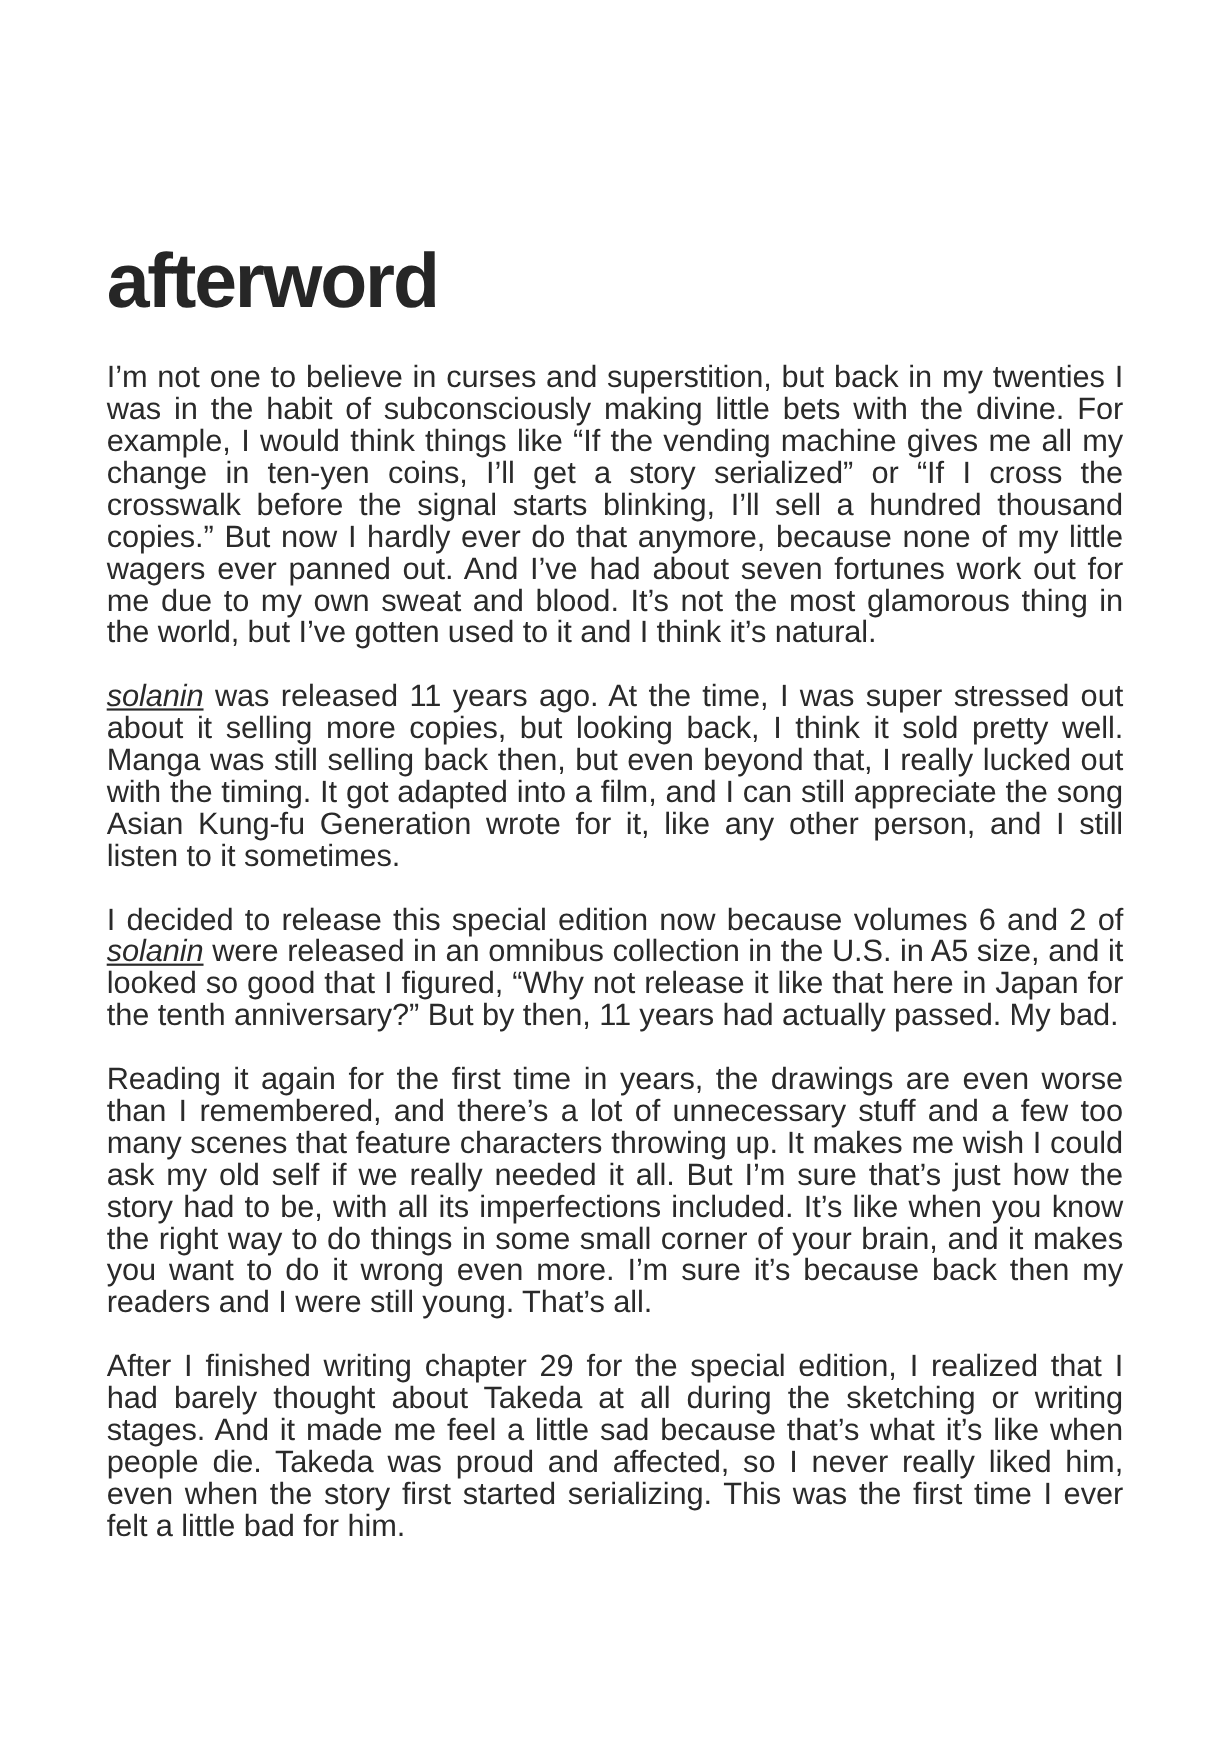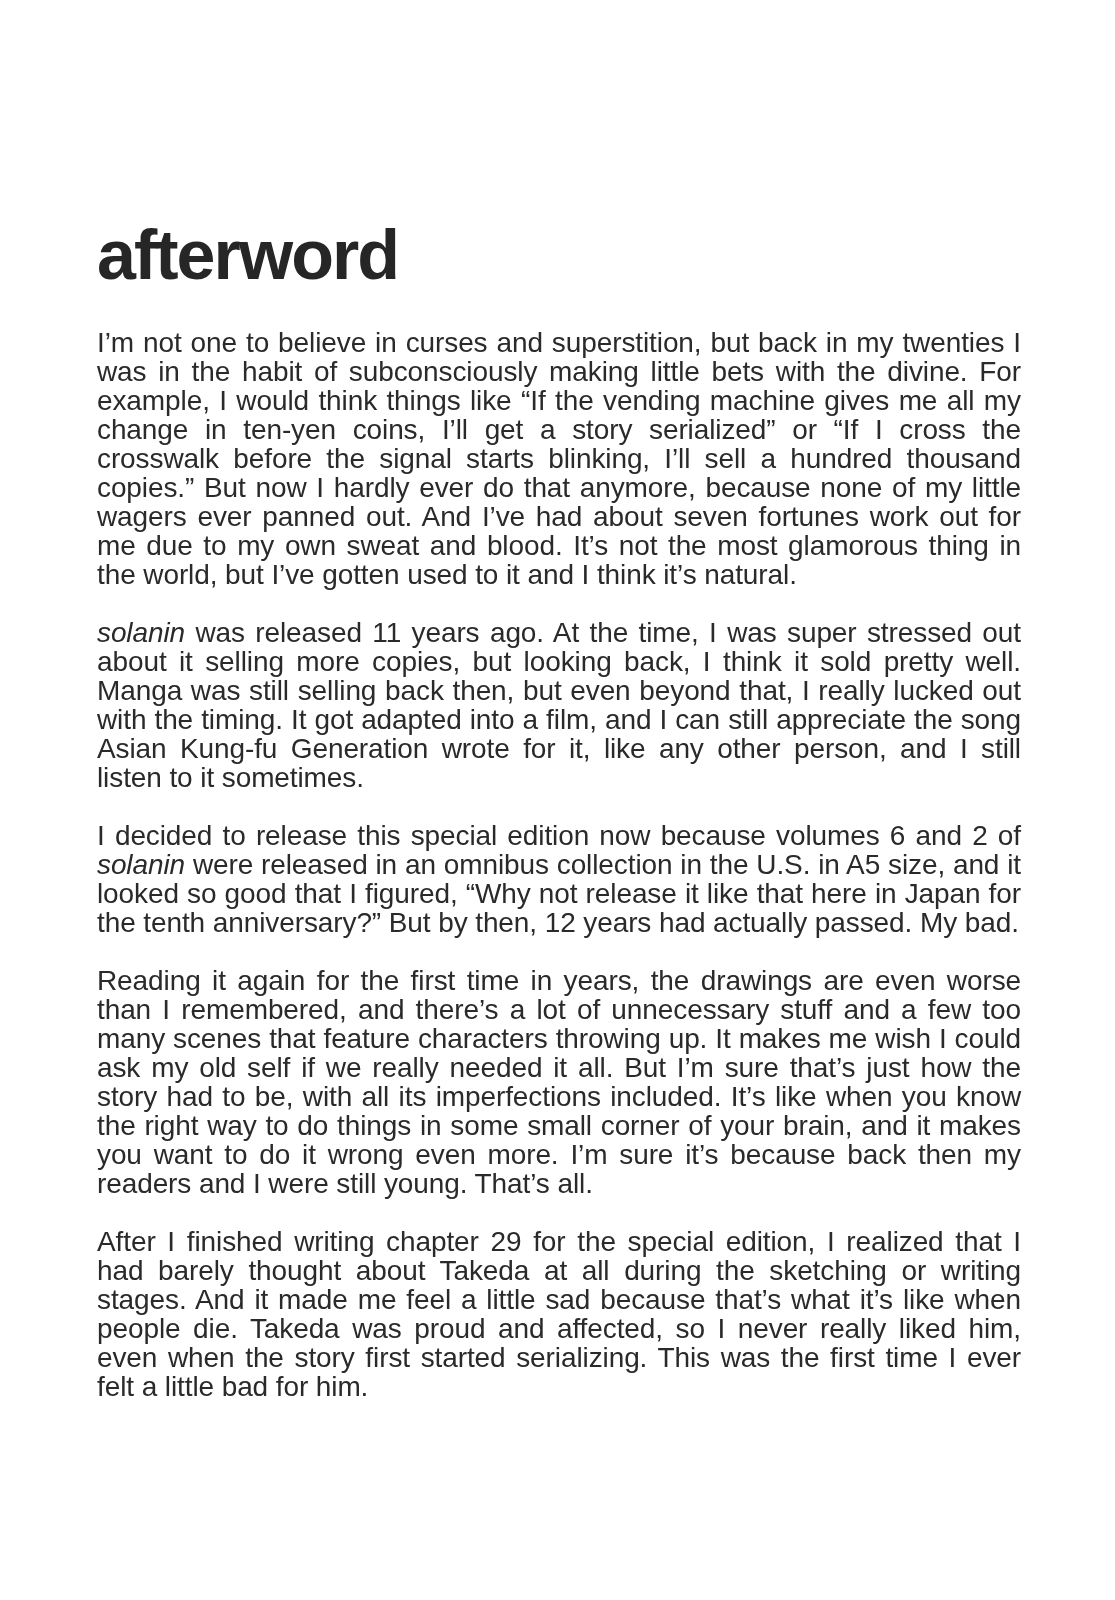--- a/index.html
+++ b/index.html
@@ -32,32 +32,33 @@
     line-height: 29px;
     letter-spacing: -0.1px;
     text-align: justify;
     margin: 0 0 29px 0;
   }
   .body-text p:last-child {
     margin-bottom: 14px;
   }
   .body-text em {
     font-style: italic;
+    text-decoration: underline;
   }
 </style>
 </head>
 <body>
 
 <div class="book-page">
   <h1 class="page-title">afterword</h1>
 
   <div class="body-text">
     <p><span>I’m not one to believe in curses and superstition, but back in my twenties I was in the habit of subconsciously making little bets with the divine. For example, I would think things like “If the vending machine gives me all my change in ten-yen coins, I’ll get a story serialized” or “If I cross the crosswalk before the signal starts blinking, I’ll sell a hundred thousand copies.” But now I hardly ever do that anymore, because none of my little wagers ever panned out. And I’ve had about seven fortunes work out for me due to my own sweat and blood. It’s not the most glamorous thing in the world, but I’ve gotten used to it and I think it’s natural.</span></p>
 
     <p><em>solanin</em><span> was released 11 years ago. At the time, I was super stressed out about it selling more copies, but looking back, I think it sold pretty well. Manga was still selling back then, but even beyond that, I really lucked out with the timing. It got adapted into a film, and I can still appreciate the song Asian Kung-fu Generation wrote for it, like any other person, and I still listen to it sometimes.</span></p>
 
-    <p><span>I decided to release this special edition now because volumes 6 and 2 of </span><em>solanin</em><span> were released in an omnibus collection in the U.S. in A5 size, and it looked so good that I figured, “Why not release it like that here in Japan for the tenth anniversary?” But by then, 12 years had actually passed. My bad.</span></p>
+    <p><span>I decided to release this special edition now because volumes 6 and 2 of </span><em>solanin</em><span> were released in an omnibus collection in the U.S. in A5 size, and it looked so good that I figured, “Why not release it like that here in Japan for the tenth anniversary?” But by then, 11 years had actually passed. My bad.</span></p>
 
     <p><span>Reading it again for the first time in years, the drawings are even worse than I remembered, and there’s a lot of unnecessary stuff and a few too many scenes that feature characters throwing up. It makes me wish I could ask my old self if we really needed it all. But I’m sure that’s just how the story had to be, with all its imperfections included. It’s like when you know the right way to do things in some small corner of your brain, and it makes you want to do it wrong even more. I’m sure it’s because back then my readers and I were still young. That’s all.</span></p>
 
     <p><span>After I finished writing chapter 29 for the special edition, I realized that I had barely thought about Takeda at all during the sketching or writing stages. And it made me feel a little sad because that’s what it’s like when people die. Takeda was proud and affected, so I never really liked him, even when the story first started serializing. This was the first time I ever felt a little bad for him.</span></p>
   </div>
 </div>
 
 </body></html>

